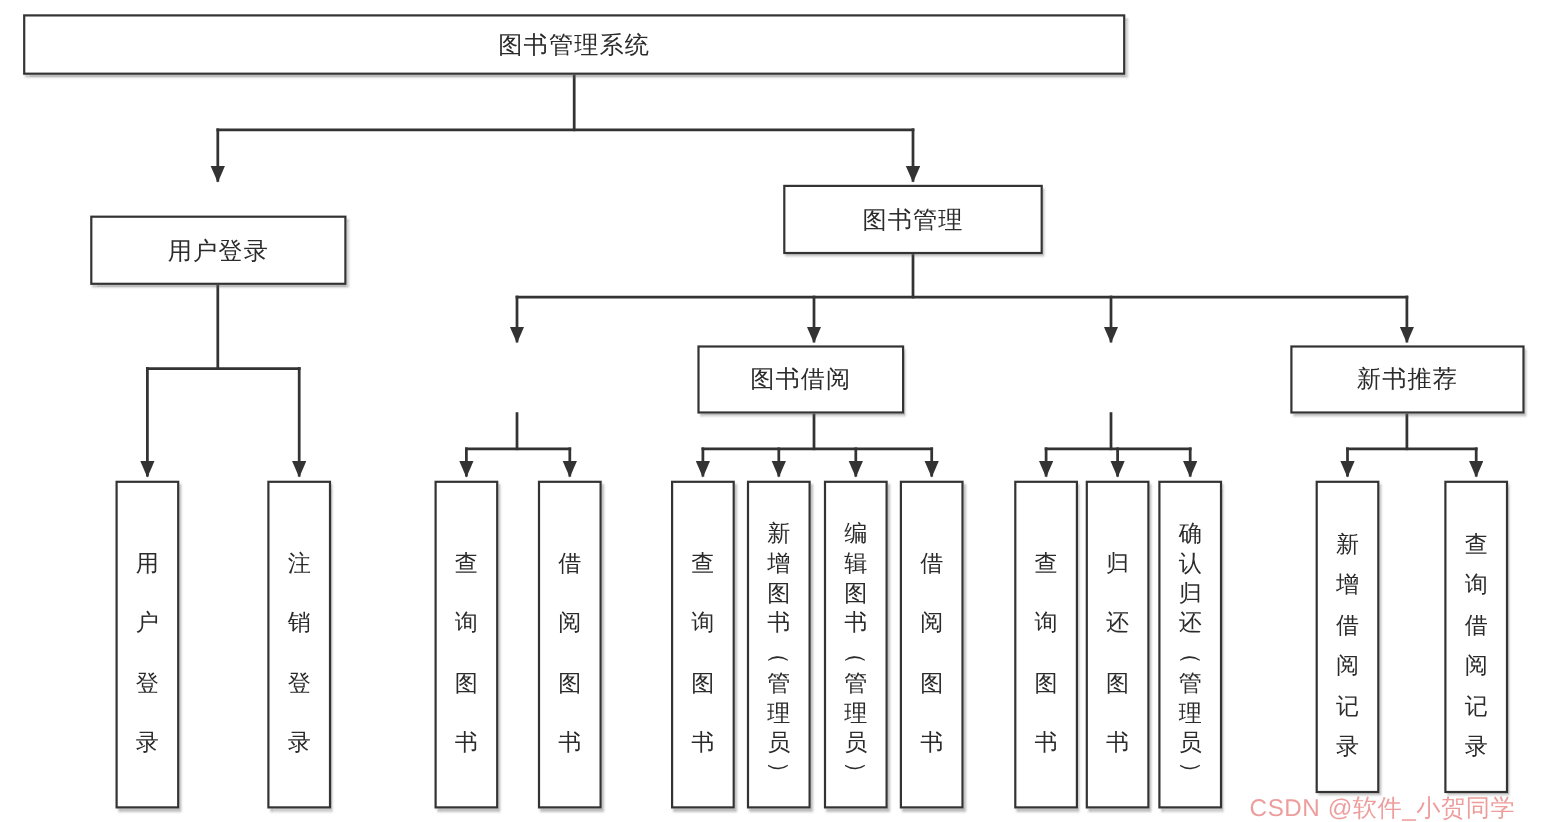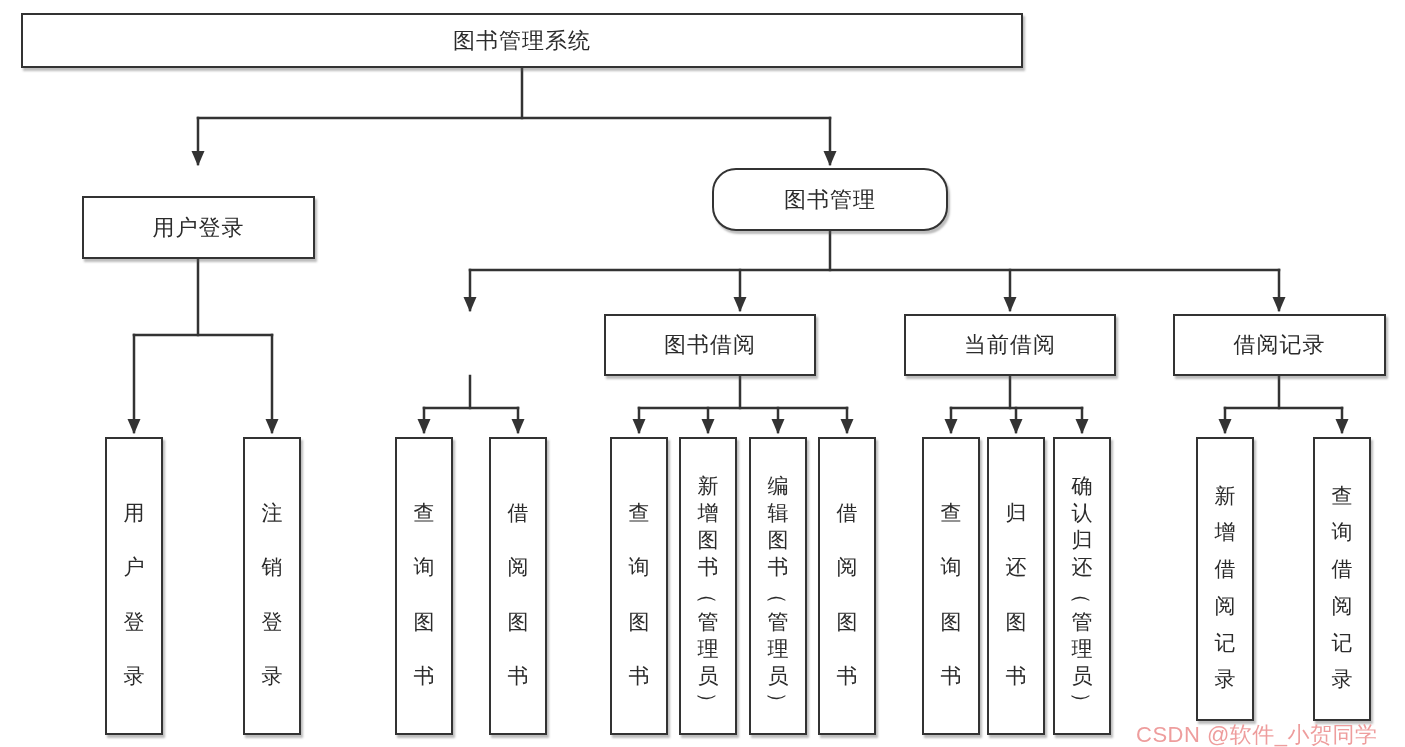--- a/index.html
+++ b/index.html
@@ -109,32 +109,29 @@
     <line x1="1342" y1="408" x2="1342" y2="432" marker-end="url(#arr)"></line>
   </svg>
 
   <div class="box hbox" style="left:21px;top:13px;width:1002px;height:55px;">
     <span>图书管理系统</span>
   </div>
 
   <div class="box hbox" style="left:82px;top:168px;width:233px;height:63px;margin-top:28px;">
     <span>用户登录</span>
   </div>
-  <div class="box hbox" style="left:712px;top:168px;width:236px;height:63px;border-radius:24px;">
+  <div class="box hbox" style="left:712px;top:168px;width:236px;height:63px;">
     <span>图书管理</span>
   </div>
 
-  <div class="box hbox" style="left:604px;top:314px;width:212px;height:62px;">
+  <div class="box hbox" style="left:634px;top:314px;width:188px;height:62px;">
     <span>图书借阅</span>
   </div>
-  <div class="box hbox" style="left:904px;top:314px;width:212px;height:62px;">
-    <span>当前借阅</span>
-  </div>
   <div class="box hbox" style="left:1173px;top:314px;width:213px;height:62px;">
-    <span>借阅记录</span>
+    <span>新书推荐</span>
   </div>
 
   <div class="box vbox" style="left:105px;top:437px;width:58px;height:298px;">
     <div class="vtext">
         <span>用</span>
         <span>户</span>
         <span>登</span>
         <span>录</span>
       </div>
   </div>

